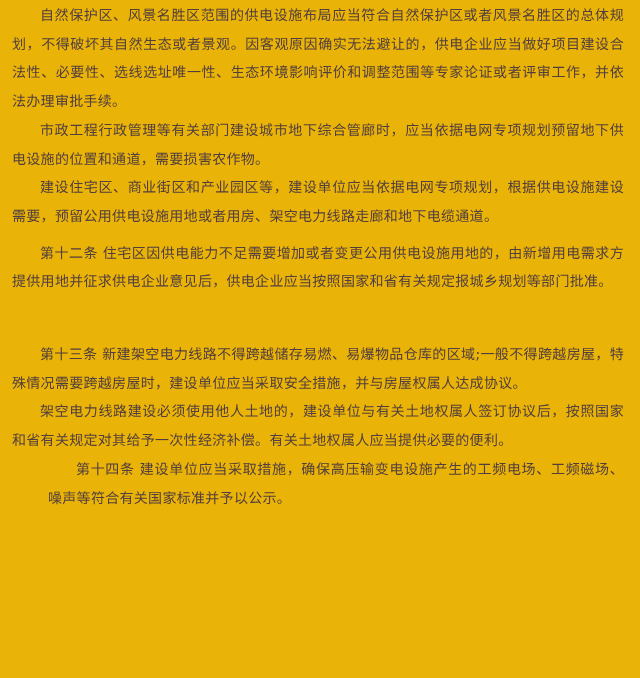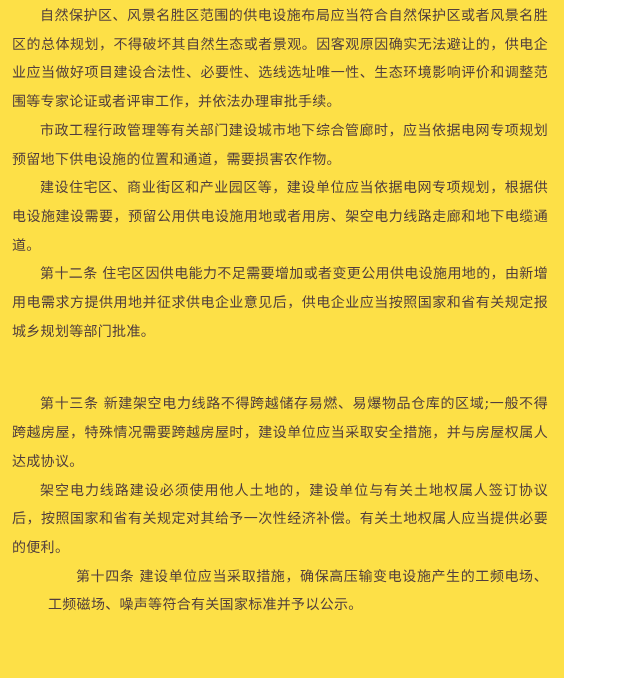--- a/index.html
+++ b/index.html
@@ -7,24 +7,24 @@
     padding: 0;
   }
   body {
     width: 640px;
     height: 678px;
     background: #ffffff;
     overflow: hidden;
   }
   .doc-page {
     box-sizing: border-box;
-    width: 564px;
+    width: 640px;
     height: 678px;
     padding: 1px 16px 0 12px;
-    background: #fde047;
+    background: #eab308;
   }
   .para {
     margin: 0;
     padding: 0;
     text-indent: 2em;
     font-family: "DejaVu Serif", "Liberation Serif", serif;
     font-size: 14px;
     letter-spacing: 0.3px;
     line-height: 28.7px;
     text-align: justify;
@@ -33,17 +33,17 @@
     word-break: break-all;
   }
 </style>
 </head>
 <body style="background: rgb(255, 255, 255);">
 
 <div class="doc-page">
   <p class="para" style="color: rgb(81, 62, 62);">自然保护区、风景名胜区范围的供电设施布局应当符合自然保护区或者风景名胜区的总体规划，不得破坏其自然生态或者景观。因客观原因确实无法避让的，供电企业应当做好项目建设合法性、必要性、选线选址唯一性、生态环境影响评价和调整范围等专家论证或者评审工作，并依法办理审批手续。</p>
   <p class="para" style="color: rgb(81, 62, 62);">市政工程行政管理等有关部门建设城市地下综合管廊时，应当依据电网专项规划预留地下供电设施的位置和通道，需要损害农作物。</p>
   <p class="para" style="color: rgb(81, 62, 62);">建设住宅区、商业街区和产业园区等，建设单位应当依据电网专项规划，根据供电设施建设需要，预留公用供电设施用地或者用房、架空电力线路走廊和地下电缆通道。</p>
-  <p class="para" style="color: rgb(81, 62, 62);">第十二条 住宅区因供电能力不足需要增加或者变更公用供电设施用地的，由新增用电需求方提供用地并征求供电企业意见后，供电企业应当按照国家和省有关规定报城乡规划等部门批准。</p>
+  <p class="para" style="color: rgb(81, 62, 62); margin-top: 8px;">第十二条 住宅区因供电能力不足需要增加或者变更公用供电设施用地的，由新增用电需求方提供用地并征求供电企业意见后，供电企业应当按照国家和省有关规定报城乡规划等部门批准。</p>
   <p class="para" style="color: rgb(81, 62, 62); margin-top: 44px;">第十三条 新建架空电力线路不得跨越储存易燃、易爆物品仓库的区域;一般不得跨越房屋，特殊情况需要跨越房屋时，建设单位应当采取安全措施，并与房屋权属人达成协议。</p>
   <p class="para" style="color: rgb(81, 62, 62);">架空电力线路建设必须使用他人土地的，建设单位与有关土地权属人签订协议后，按照国家和省有关规定对其给予一次性经济补偿。有关土地权属人应当提供必要的便利。</p>
   <p class="para" style="color: rgb(81, 62, 62); margin-left: 36px;">第十四条 建设单位应当采取措施，确保高压输变电设施产生的工频电场、工频磁场、噪声等符合有关国家标准并予以公示。</p>
 </div>
 
 </body></html>

